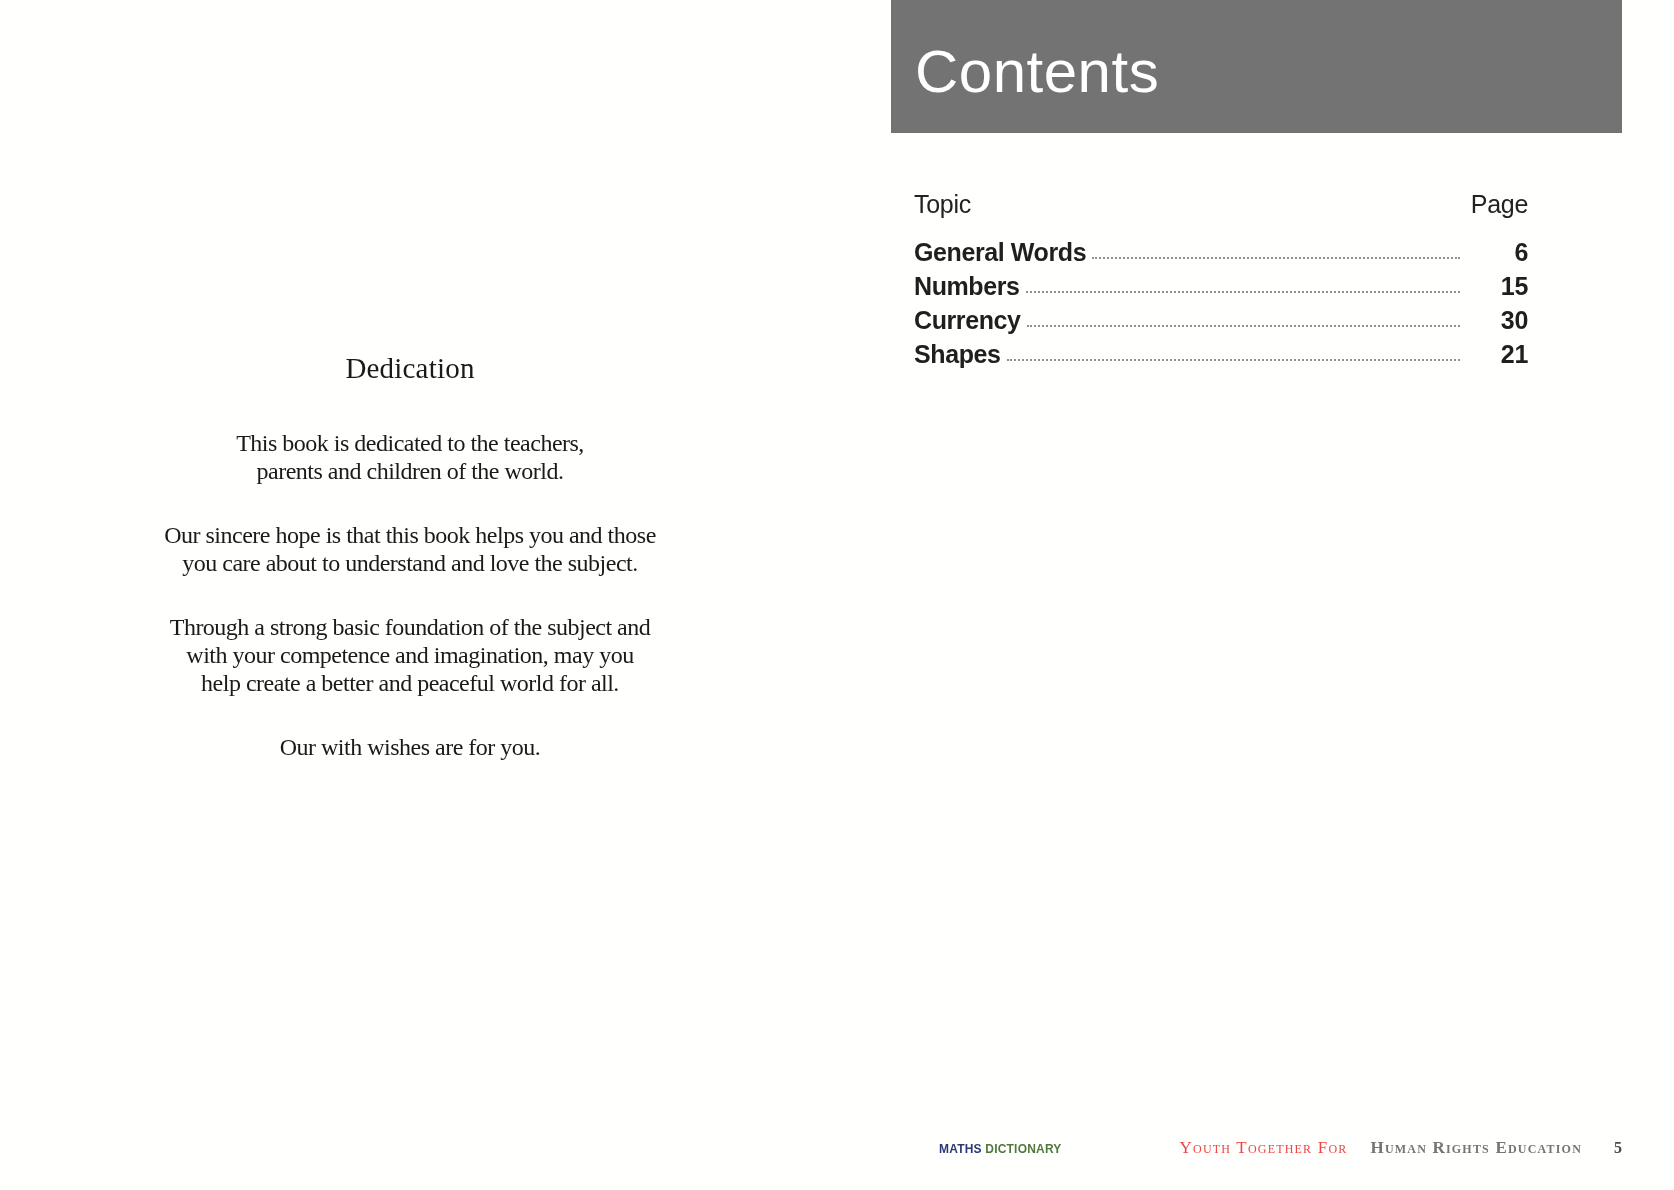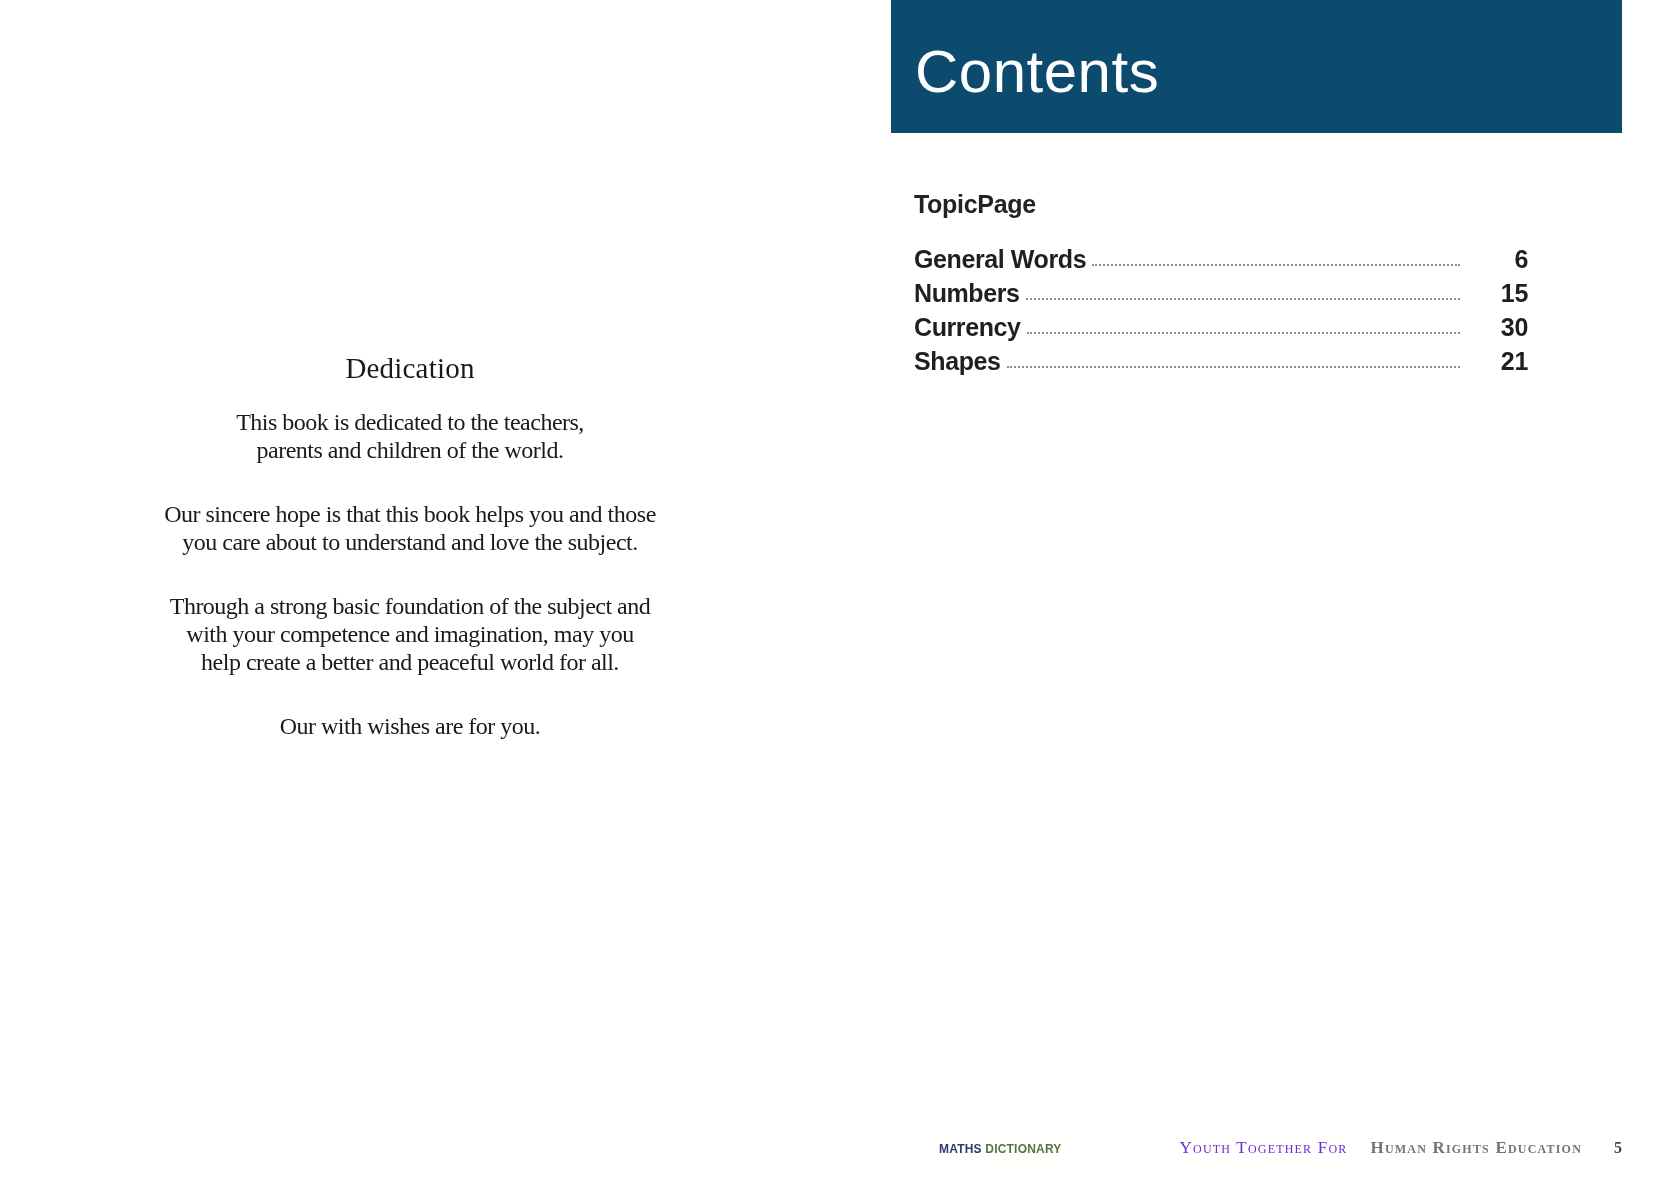--- a/index.html
+++ b/index.html
@@ -16,53 +16,53 @@
     position: absolute; left: 0; top: 0; width: 837px; height: 1190px;
   }
   .dedication {
     position: absolute; left: 60px; top: 352px; width: 700px;
     text-align: center;
     font-family: "Liberation Serif", serif;
     color: #1a1a1a;
   }
   .dedication h2 {
     font-size: 29px; font-weight: 400; letter-spacing: 0.2px;
-    margin-bottom: 23px;
+    margin-bottom: 44px;
   }
   .dedication p {
     font-size: 24px; line-height: 28px; letter-spacing: -0.5px;
     white-space: pre-line;
     margin-bottom: 36px;
   }
 
   
   .page-right {
     position: absolute; left: 837px; top: 0; width: 837px; height: 1190px;
   }
   .banner {
     position: absolute; left: 54px; top: 0; width: 731px; height: 133px;
-    background: #0c4a6e;
+    background: #737373;
     display: flex; align-items: center;
   }
   .banner h1 {
     color: #ffffff;
     font-weight: 300;
     font-size: 60px;
     letter-spacing: 0.5px;
     padding: 10px 0 0 24px;
   }
 
   .toc {
     position: absolute; left: 77px; top: 190px; width: 614px;
     color: #1f1f1f;
   }
   .toc-header {
-    display: flex; 
-    font-size: 25px; font-weight: 700; color: #222222;
-    margin-bottom: 27px;
+    display: flex; justify-content: space-between;
+    font-size: 25px; font-weight: 400; color: #222222;
+    margin-bottom: 20px;
     letter-spacing: -0.3px;
   }
   .toc-row {
     display: flex; align-items: flex-end;
     margin-bottom: 8px;
     height: 26px;
   }
   .toc-label {
     font-size: 25px; font-weight: 700; letter-spacing: -0.4px;
     white-space: nowrap; line-height: 26px;
@@ -89,21 +89,21 @@
   }
   .footer-book .maths { color: #2d3a72; padding-left: 48px; }
   .footer-book .dict  { color: #50783c; }
   .footer-series {
     display: flex; align-items: baseline;
     font-family: "Liberation Serif", serif;
     font-variant: small-caps;
     font-size: 17px; letter-spacing: 1.2px;
     white-space: nowrap;
   }
-  .series-regular { color: #6d28d9; font-weight: 400; }
+  .series-regular { color: #ef4444; font-weight: 400; }
   .series-bold    { color: #757575; font-weight: 700; margin-left: 23px; }
   .folio {
     color: #4a4a4a; font-weight: 700; margin-left: 32px;
     font-size: 16px; font-variant: normal; letter-spacing: 0;
   }
 </style>
 </head>
 <body>
 
 <div class="spread">

